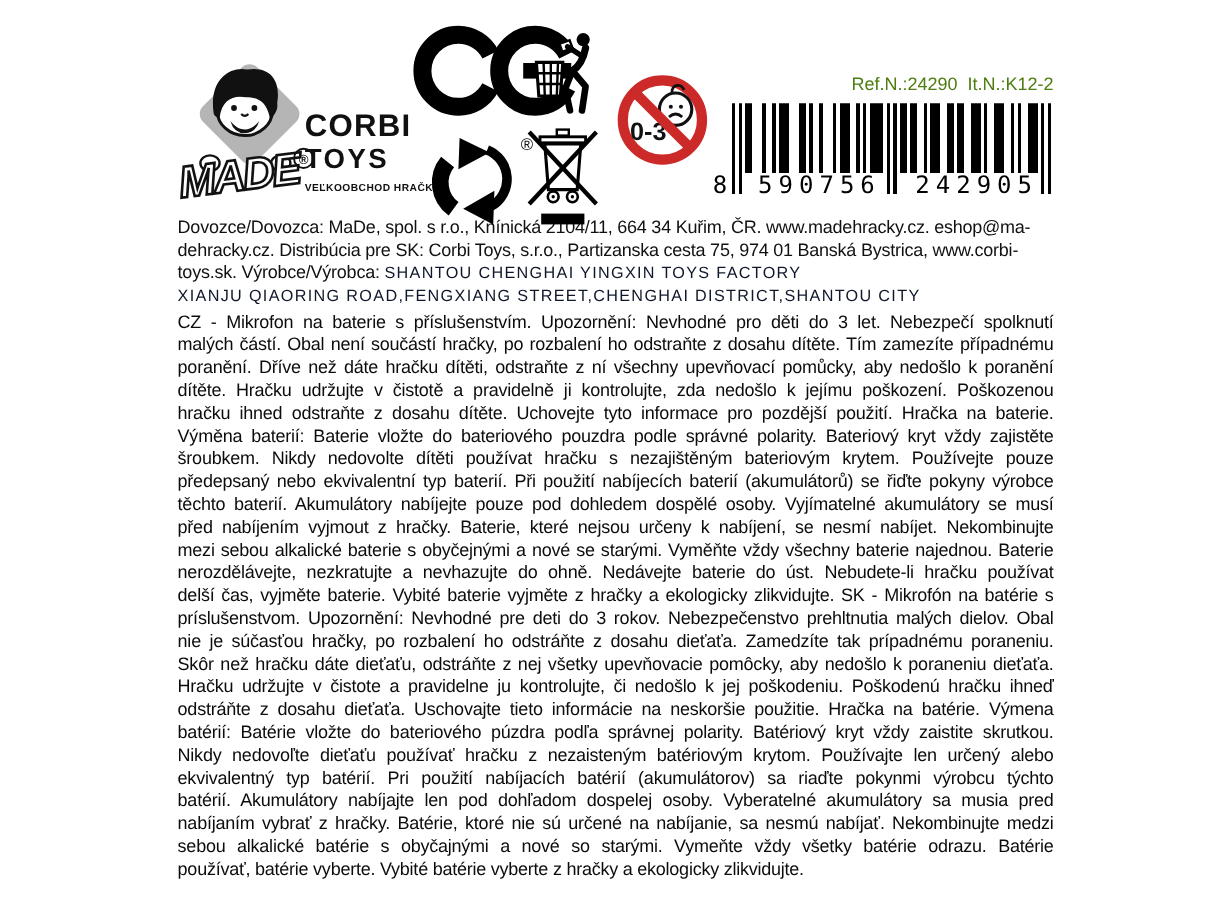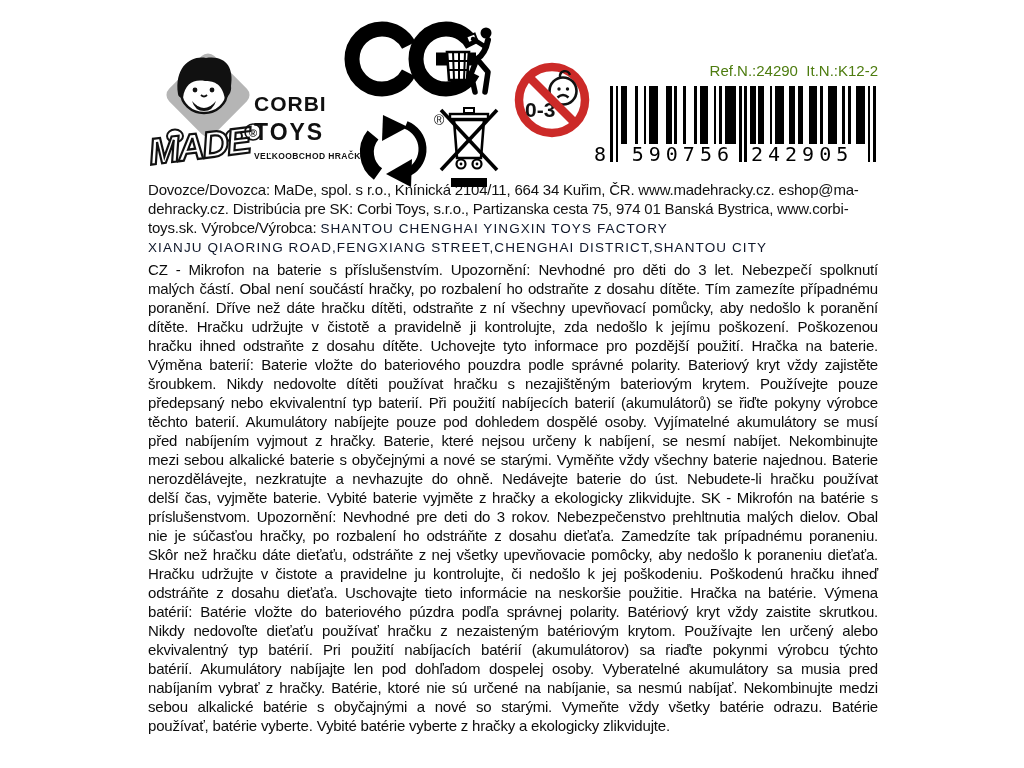--- a/index.html
+++ b/index.html
@@ -2,37 +2,37 @@
 <html><head>
 <meta charset="utf-8">
 <style>
   html,body{margin:0;padding:0;background:#ffffff;width:1024px;height:768px;overflow:hidden;
     font-family:"Liberation Sans",sans-serif;color:#111;}
   .page{position:absolute;left:148px;top:20px;width:730px;}
   
   .header{position:relative;height:158px;}
   .made-logo{position:absolute;left:0;top:30px;}
   .corbi{position:absolute;left:106px;top:72px;width:100px;text-align:left;color:#101010;}
-  .corbi1{font-size:21px;font-weight:bold;letter-spacing:1px;line-height:24px;}
+  .corbi1{font-size:26px;font-weight:bold;letter-spacing:1px;line-height:24px;}
   .corbi2{font-size:23px;font-weight:bold;letter-spacing:2px;line-height:33px;}
   .corbi3{font-size:8.5px;font-weight:bold;letter-spacing:.4px;margin-top:2px;white-space:nowrap;}
   .ce{position:absolute;left:196px;top:0;}
   .tidyman{position:absolute;left:292px;top:6px;}
   .greendot{position:absolute;left:208px;top:94px;}
   .reg-green{position:absolute;left:286px;top:92px;font-size:14px;}
   .weee{position:absolute;left:290px;top:86px;}
   .agewarn{position:absolute;left:362px;top:38px;}
   .ref{position:absolute;right:0;top:42px;font-size:15px;white-space:pre;color:#4d7c0f;text-align:center;}
   
   .barcode{position:absolute;right:2px;top:66px;width:266px;height:92px;}
   .barcode svg{position:absolute;left:0;top:0;}
   .bd{position:absolute;top:56px;font-family:"DejaVu Sans Mono",monospace;font-size:20px;color:#000;}
   .bd.first{left:-16px;}
   .bd.g1{left:10px;width:114px;text-align:right;letter-spacing:5px;}
-  .bd.g2{left:141px;width:114px;text-align:left;letter-spacing:5px;}
+  .bd.g2{left:141px;width:114px;text-align:right;letter-spacing:5px;}
   
   .address{margin-top:2px;font-size:15px;line-height:19px;letter-spacing:-0.2px;white-space:nowrap;}
   .factory{font-size:13.5px;letter-spacing:1.1px;color:#0f172a;}
   
   .warnings{margin-top:3px;}
   .wline{font-size:15px;line-height:19px;letter-spacing:-0.2px;
     text-align:justify;text-align-last:justify;color:#0c0c0c;}
   .wline.wlast{text-align-last:left;}
   svg{display:block;}
 </style>

